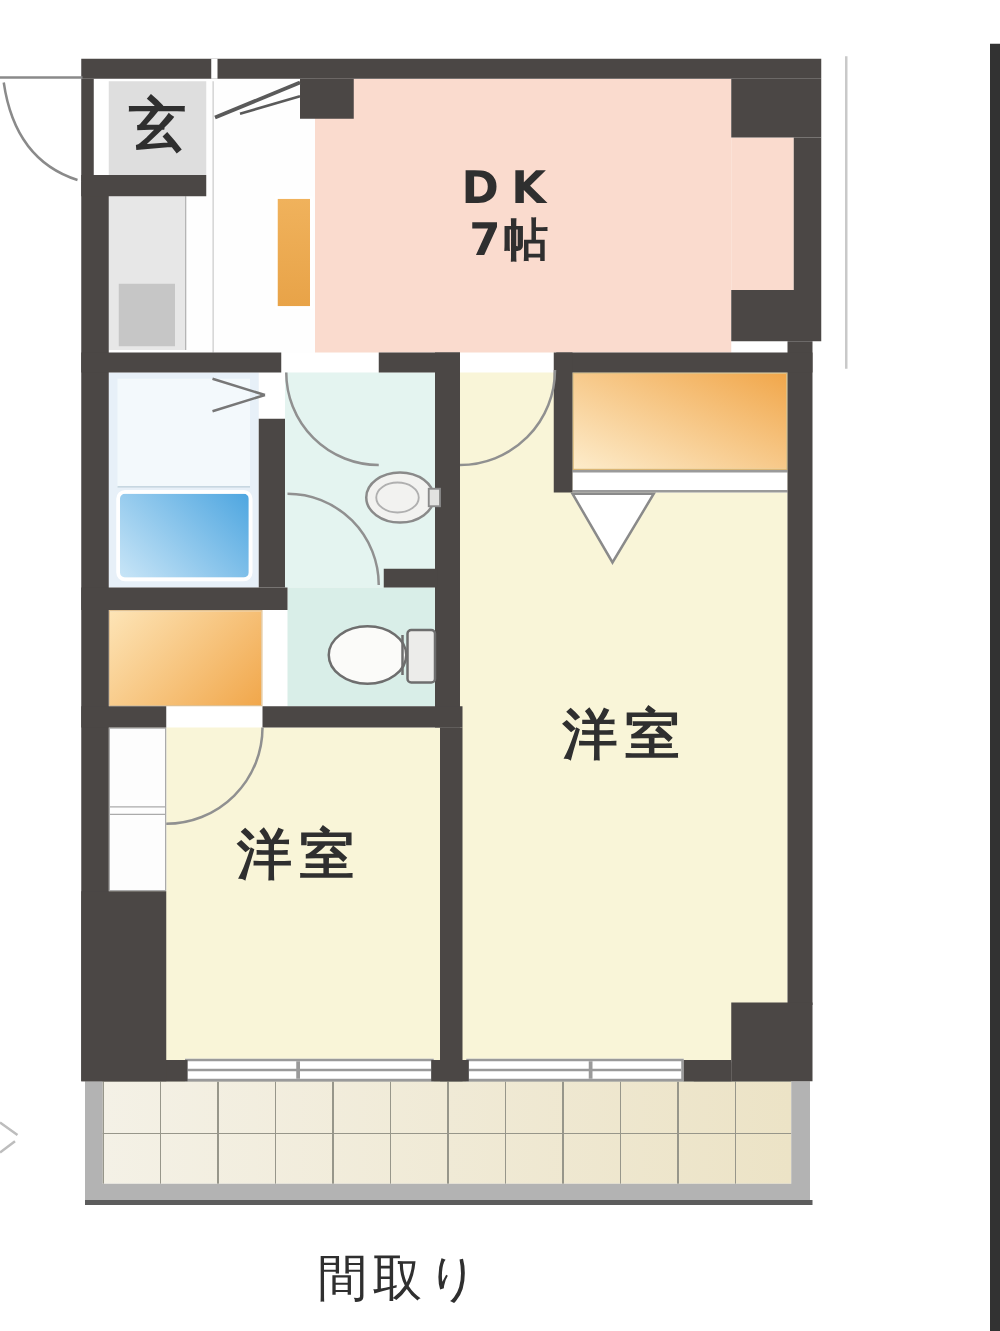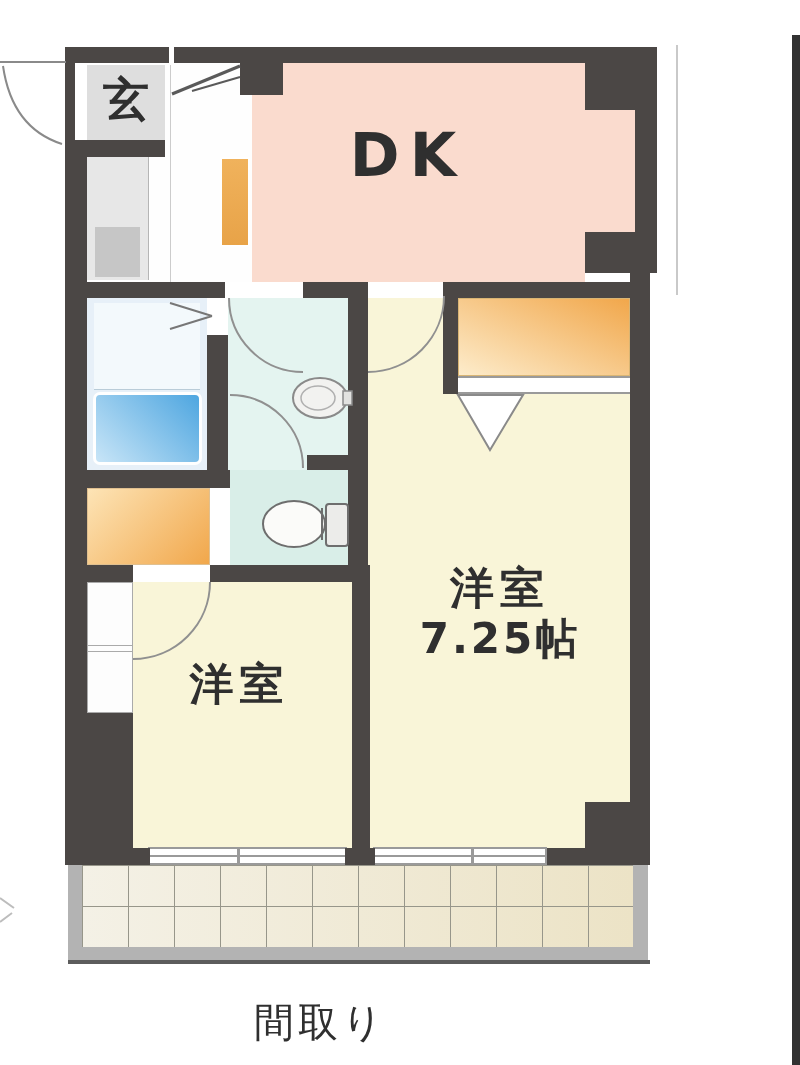--- a/index.html
+++ b/index.html
@@ -131,27 +131,27 @@
 
     <path d="M 0,898 L 14,908 M 0,922 L 12,913" fill="none" stroke="#bdbdbd" stroke-width="2"></path>
   </svg>
 
   <div class="abs" style="left:676px;top:45px;width:2px;height:250px;background:#c9c9c9;"></div>
 
   <div class="label" style="left:87px;top:72px;width:78px;font-size:46px;">
     <span>玄</span>
   </div>
 
-  <div class="label" style="left:328px;top:120px;width:160px;font-size:60px;">
+  <div class="label" style="left:328px;top:130px;width:160px;font-size:36px;">
     <div style="letter-spacing:10px;">DK</div>
+    <div style="letter-spacing:2px;">7帖</div>
   </div>
 
   <div class="label" style="left:388px;top:562px;width:224px;font-size:44px;">
     <div style="letter-spacing:6px;">洋室</div>
-    <div style="font-size:42px;letter-spacing:3px;">7.25帖</div>
   </div>
 
   <div class="label" style="left:132px;top:658px;width:215px;font-size:44px;">
     <div style="letter-spacing:6px;">洋室</div>
   </div>
 
   <div class="caption" style="left:228px;top:995px;width:185px;">
     <span>間取り</span>
   </div>
 

